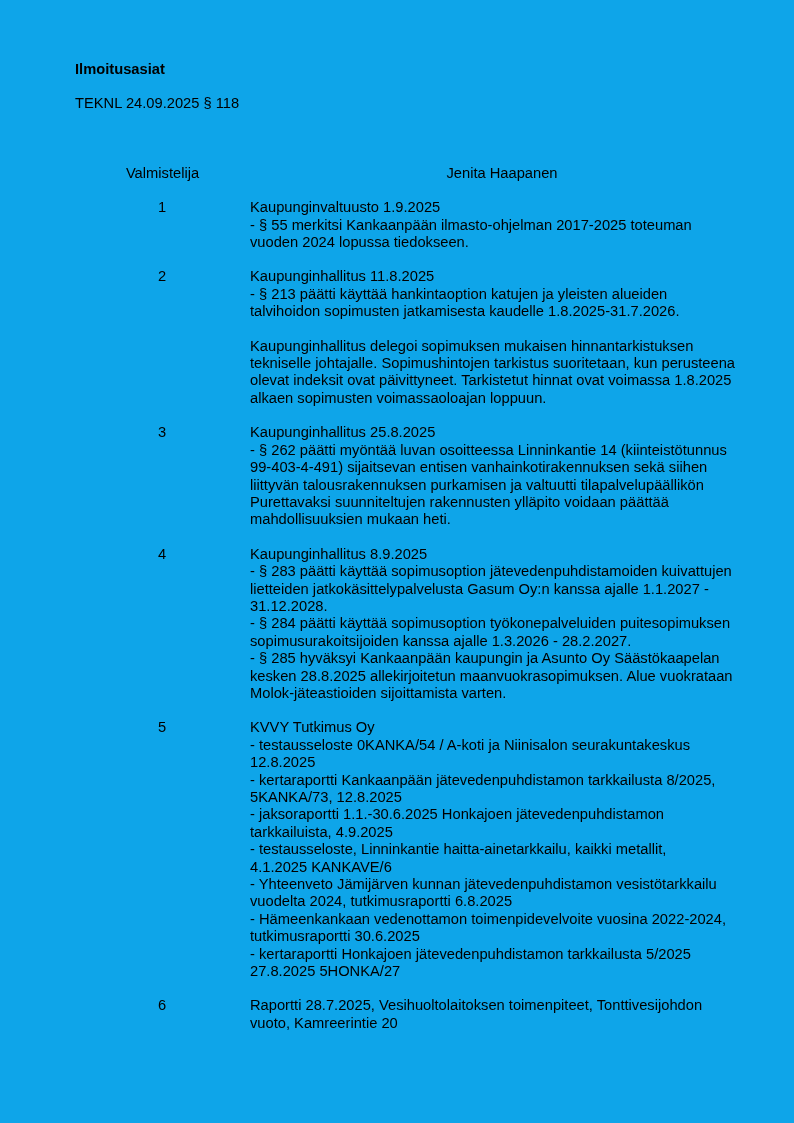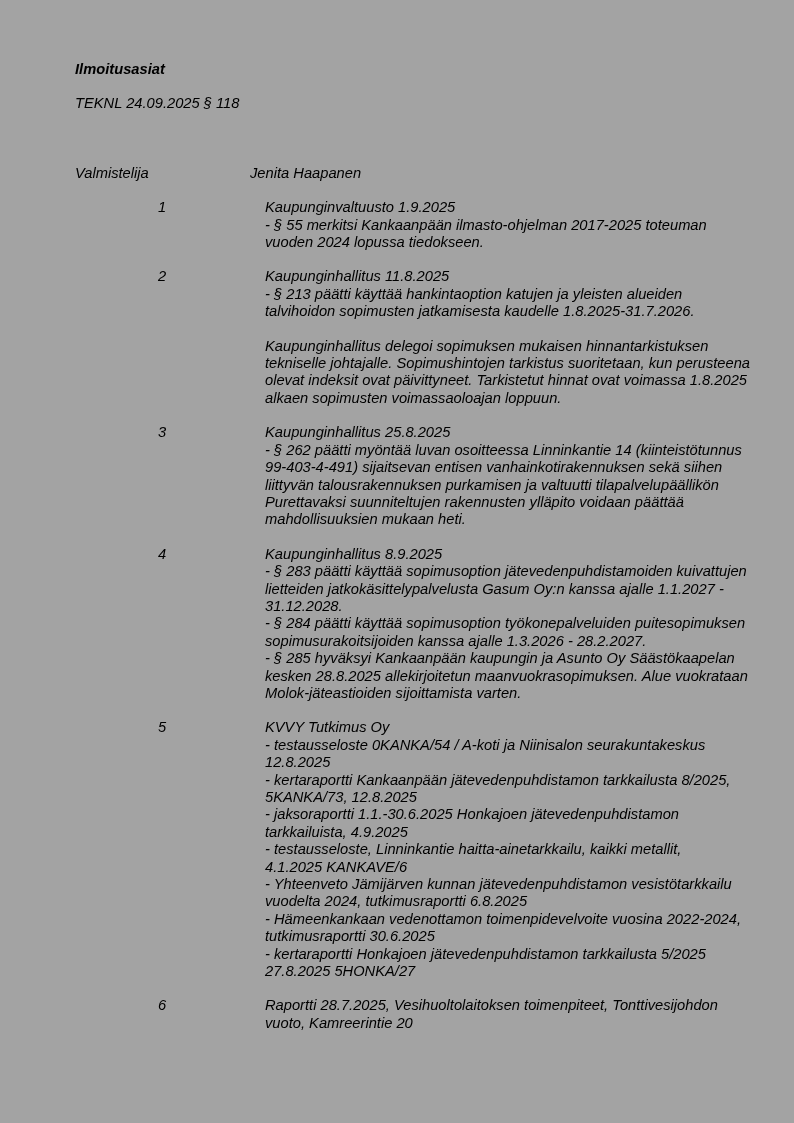--- a/index.html
+++ b/index.html
@@ -5,40 +5,40 @@
   html, body {
     margin: 0;
     padding: 0;
     background: #ffffff;
   }
   .page {
     position: relative;
     width: 794px;
     height: 1123px;
     box-sizing: border-box;
-    background: #a3a3a3;
+    background: #0ea5e9;
     color: #000000;
     font-family: "Liberation Sans", "DejaVu Sans", sans-serif;
     font-size: 14.7px;
     line-height: 17.4px;
     padding: 61px 40px 0 75px;
     overflow: hidden;
-    font-style: italic;
   }
   .title {
     font-size: 14.7px;
     font-weight: bold;
     margin: 0 0 17px 0;
   }
   .reference {
     margin: 0 0 52px 0;
   }
   .preparer-row {
     display: flex;
     margin-bottom: 17px;
+    text-align: center;
   }
   .label-cell {
     width: 175px;
     flex: 0 0 175px;
   }
   .value-cell {
     flex: 1 1 auto;
   }
   .item-row {
     display: flex;
@@ -57,21 +57,20 @@
     flex: 1 1 auto;
   }
   .para {
     margin: 0 0 17px 0;
   }
   .para:last-child {
     margin-bottom: 0;
   }
   .line {
     white-space: pre;
-    margin-left: 15px;
   }
 </style>
 </head>
 <body>
 
 <div class="page">
   <h1 class="title">Ilmoitusasiat</h1>
   <div class="reference">TEKNL 24.09.2025 § 118</div>
   <div class="preparer-row">
     <div class="label-cell">Valmistelija</div>

